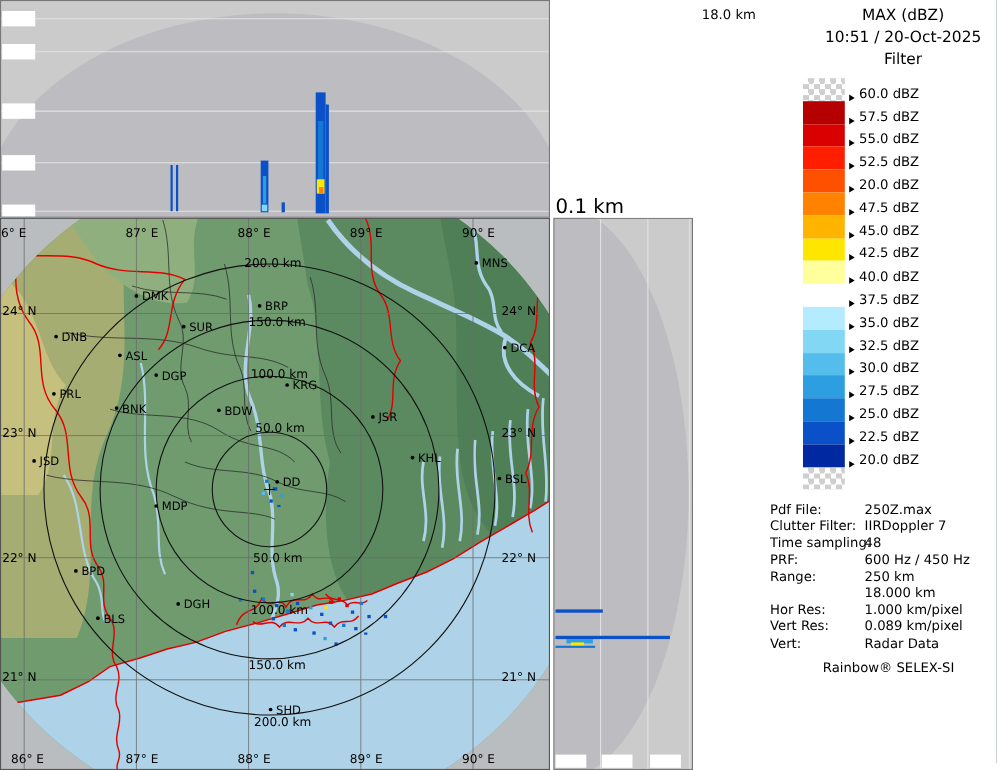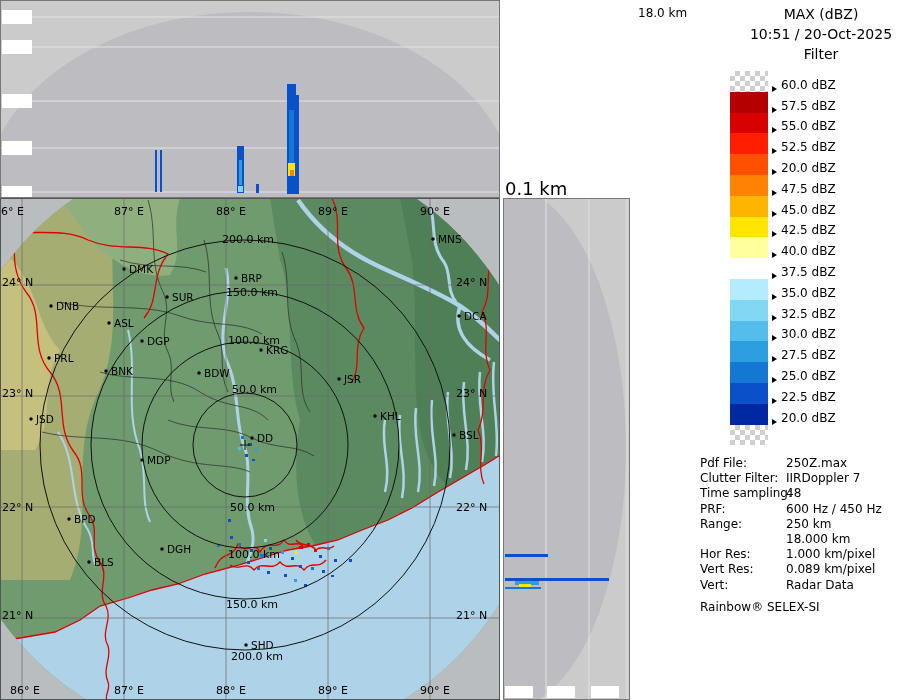--- a/index.html
+++ b/index.html
@@ -23,21 +23,21 @@
   .checker{background:repeating-conic-gradient(#cfcfcf 0% 25%, #ffffff 0% 50%) 0 0/10px 10px;}
   .arrow{width:0;height:0;border-left:5px solid #000;border-top:3.5px solid transparent;
          border-bottom:3.5px solid transparent;margin-left:4px;flex:none;}
   .legend-label{font-size:12px;margin-left:4px;white-space:nowrap;}
 
   
   #info{position:absolute;left:700px;top:456px;width:206px;font-size:12px;}
   .info-row{display:flex;line-height:15.2px;}
   .info-label{width:86px;flex:none;white-space:nowrap;}
   .info-value{white-space:nowrap;}
-  #info-footer{margin-top:7px;line-height:15.2px;}
+  #info-footer{margin-top:7px;line-height:15.2px;margin-left:48px;}
 
   
   .mlabel{font-size:11px;fill:#000;}
   .mcity{font-size:10.5px;fill:#000;}
 </style>
 </head>
 <body>
 
 <svg id="top-panel" class="panel" width="500" height="198" viewBox="0 0 500 198">
   <rect x="0" y="0" width="500" height="198" fill="#cbcbcb"></rect>

